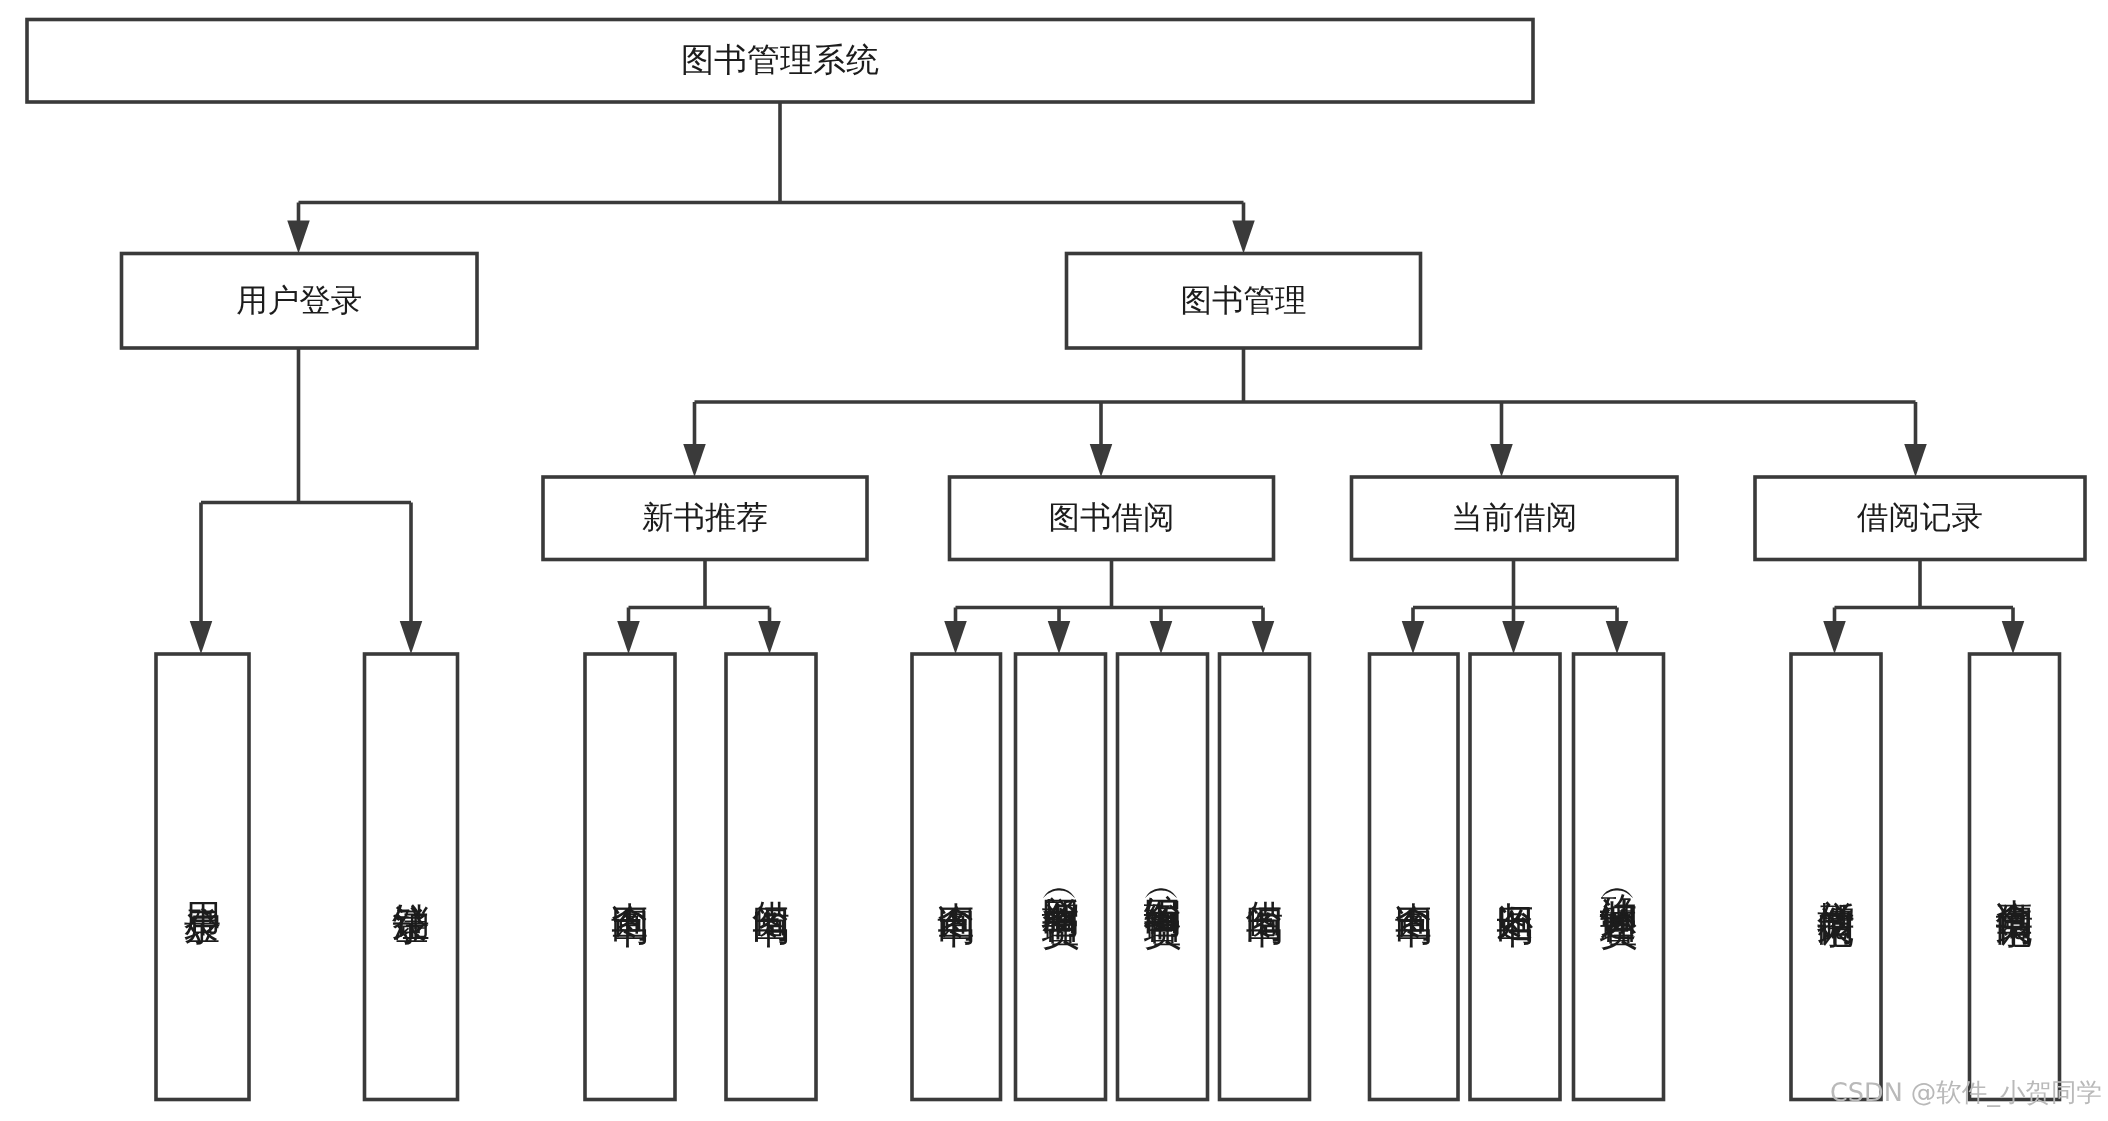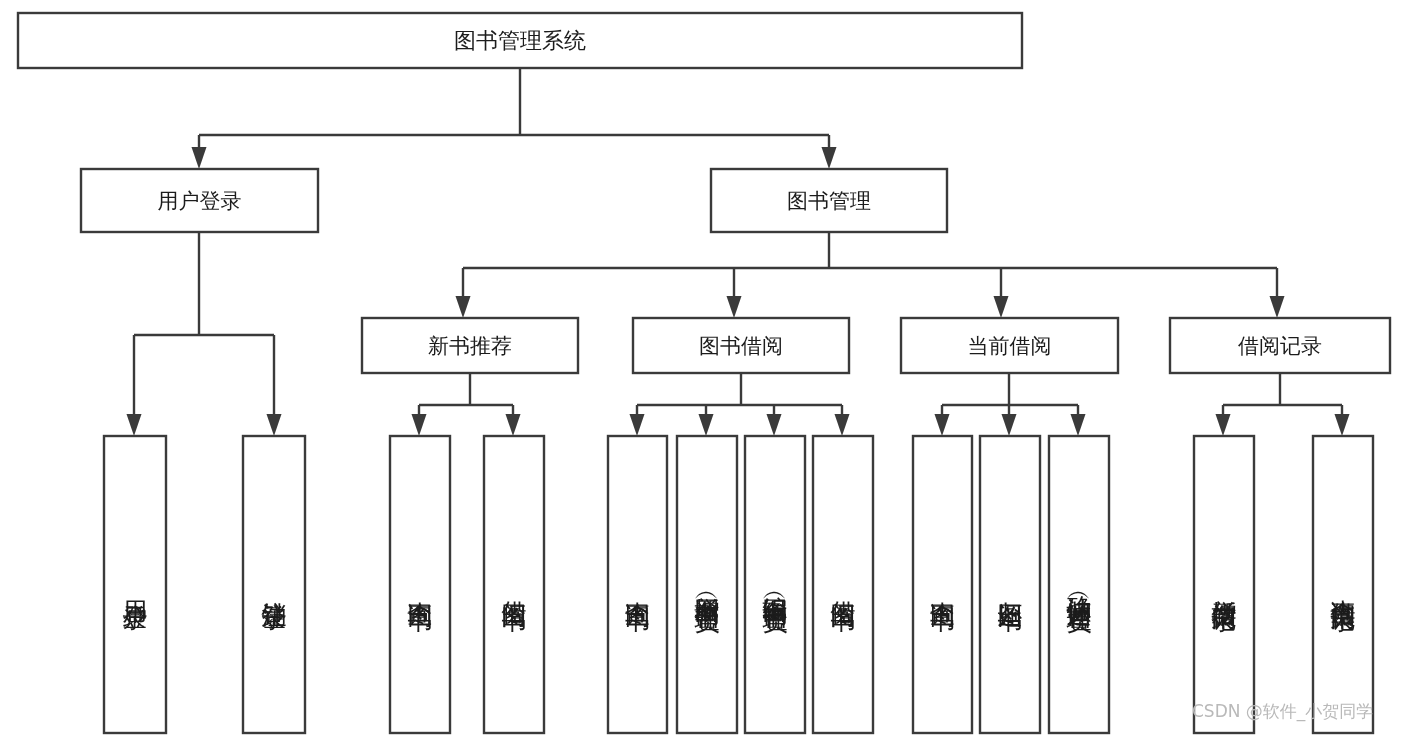--- a/index.html
+++ b/index.html
@@ -179,14 +179,14 @@
       <div class="leaf-label" style="left: 608px; top: 436px; width: 59px; height: 297px;">查询图书</div>
       <div class="leaf-label" style="left: 677px; top: 436px; width: 60px; height: 297px;">新增图书（管理员）</div>
       <div class="leaf-label" style="left: 745px; top: 436px; width: 60px; height: 297px;">编辑图书（管理员）</div>
       <div class="leaf-label" style="left: 813px; top: 436px; width: 60px; height: 297px;">借阅图书</div>
       <div class="leaf-label" style="left: 913px; top: 436px; width: 59px; height: 297px;">查询图书</div>
       <div class="leaf-label" style="left: 980px; top: 436px; width: 60px; height: 297px;">归还图书</div>
       <div class="leaf-label" style="left: 1049px; top: 436px; width: 60px; height: 297px;">确认归还（管理员）</div>
       <div class="leaf-label" style="left: 1194px; top: 436px; width: 60px; height: 297px;">新增借阅记录</div>
       <div class="leaf-label" style="left: 1313px; top: 436px; width: 60px; height: 297px;">查询借阅记录</div>
     </div>
-  <div class="watermark" style="left: 1192px; top: 700px;">CSDN @软件_小贺同学</div>
+  <div class="watermark" style="left: 1192px; top: 717px; padding-left: 28px;">CSDN @软件_小贺同学</div>
 </div>
 
 </body></html>

